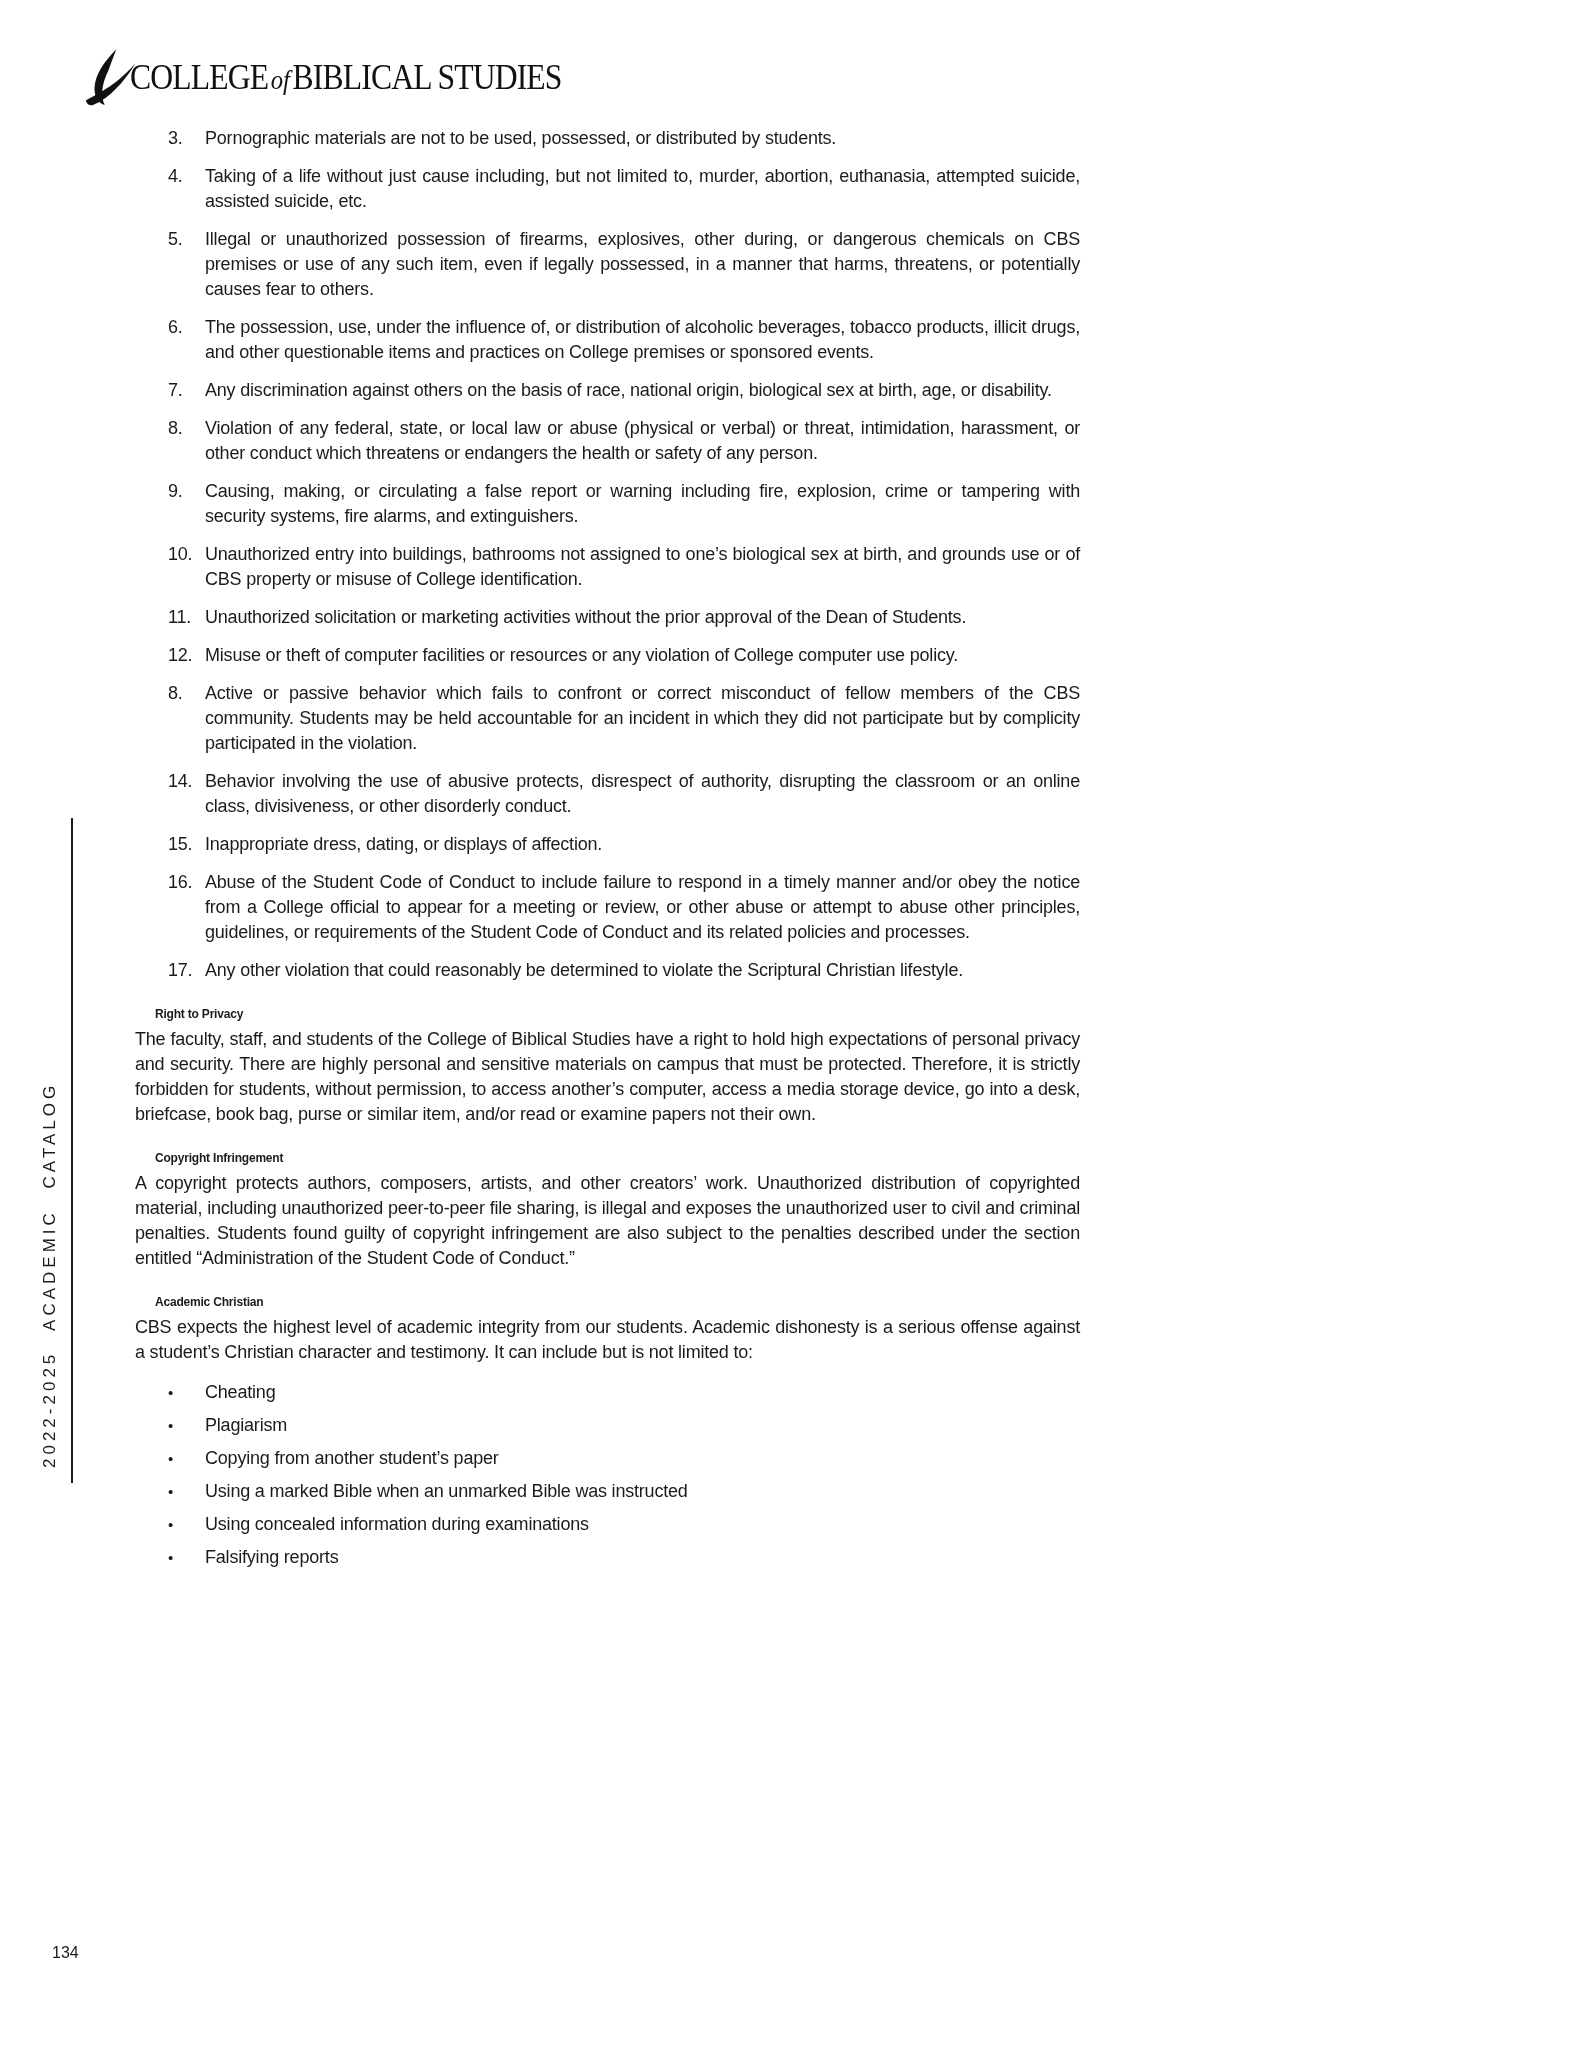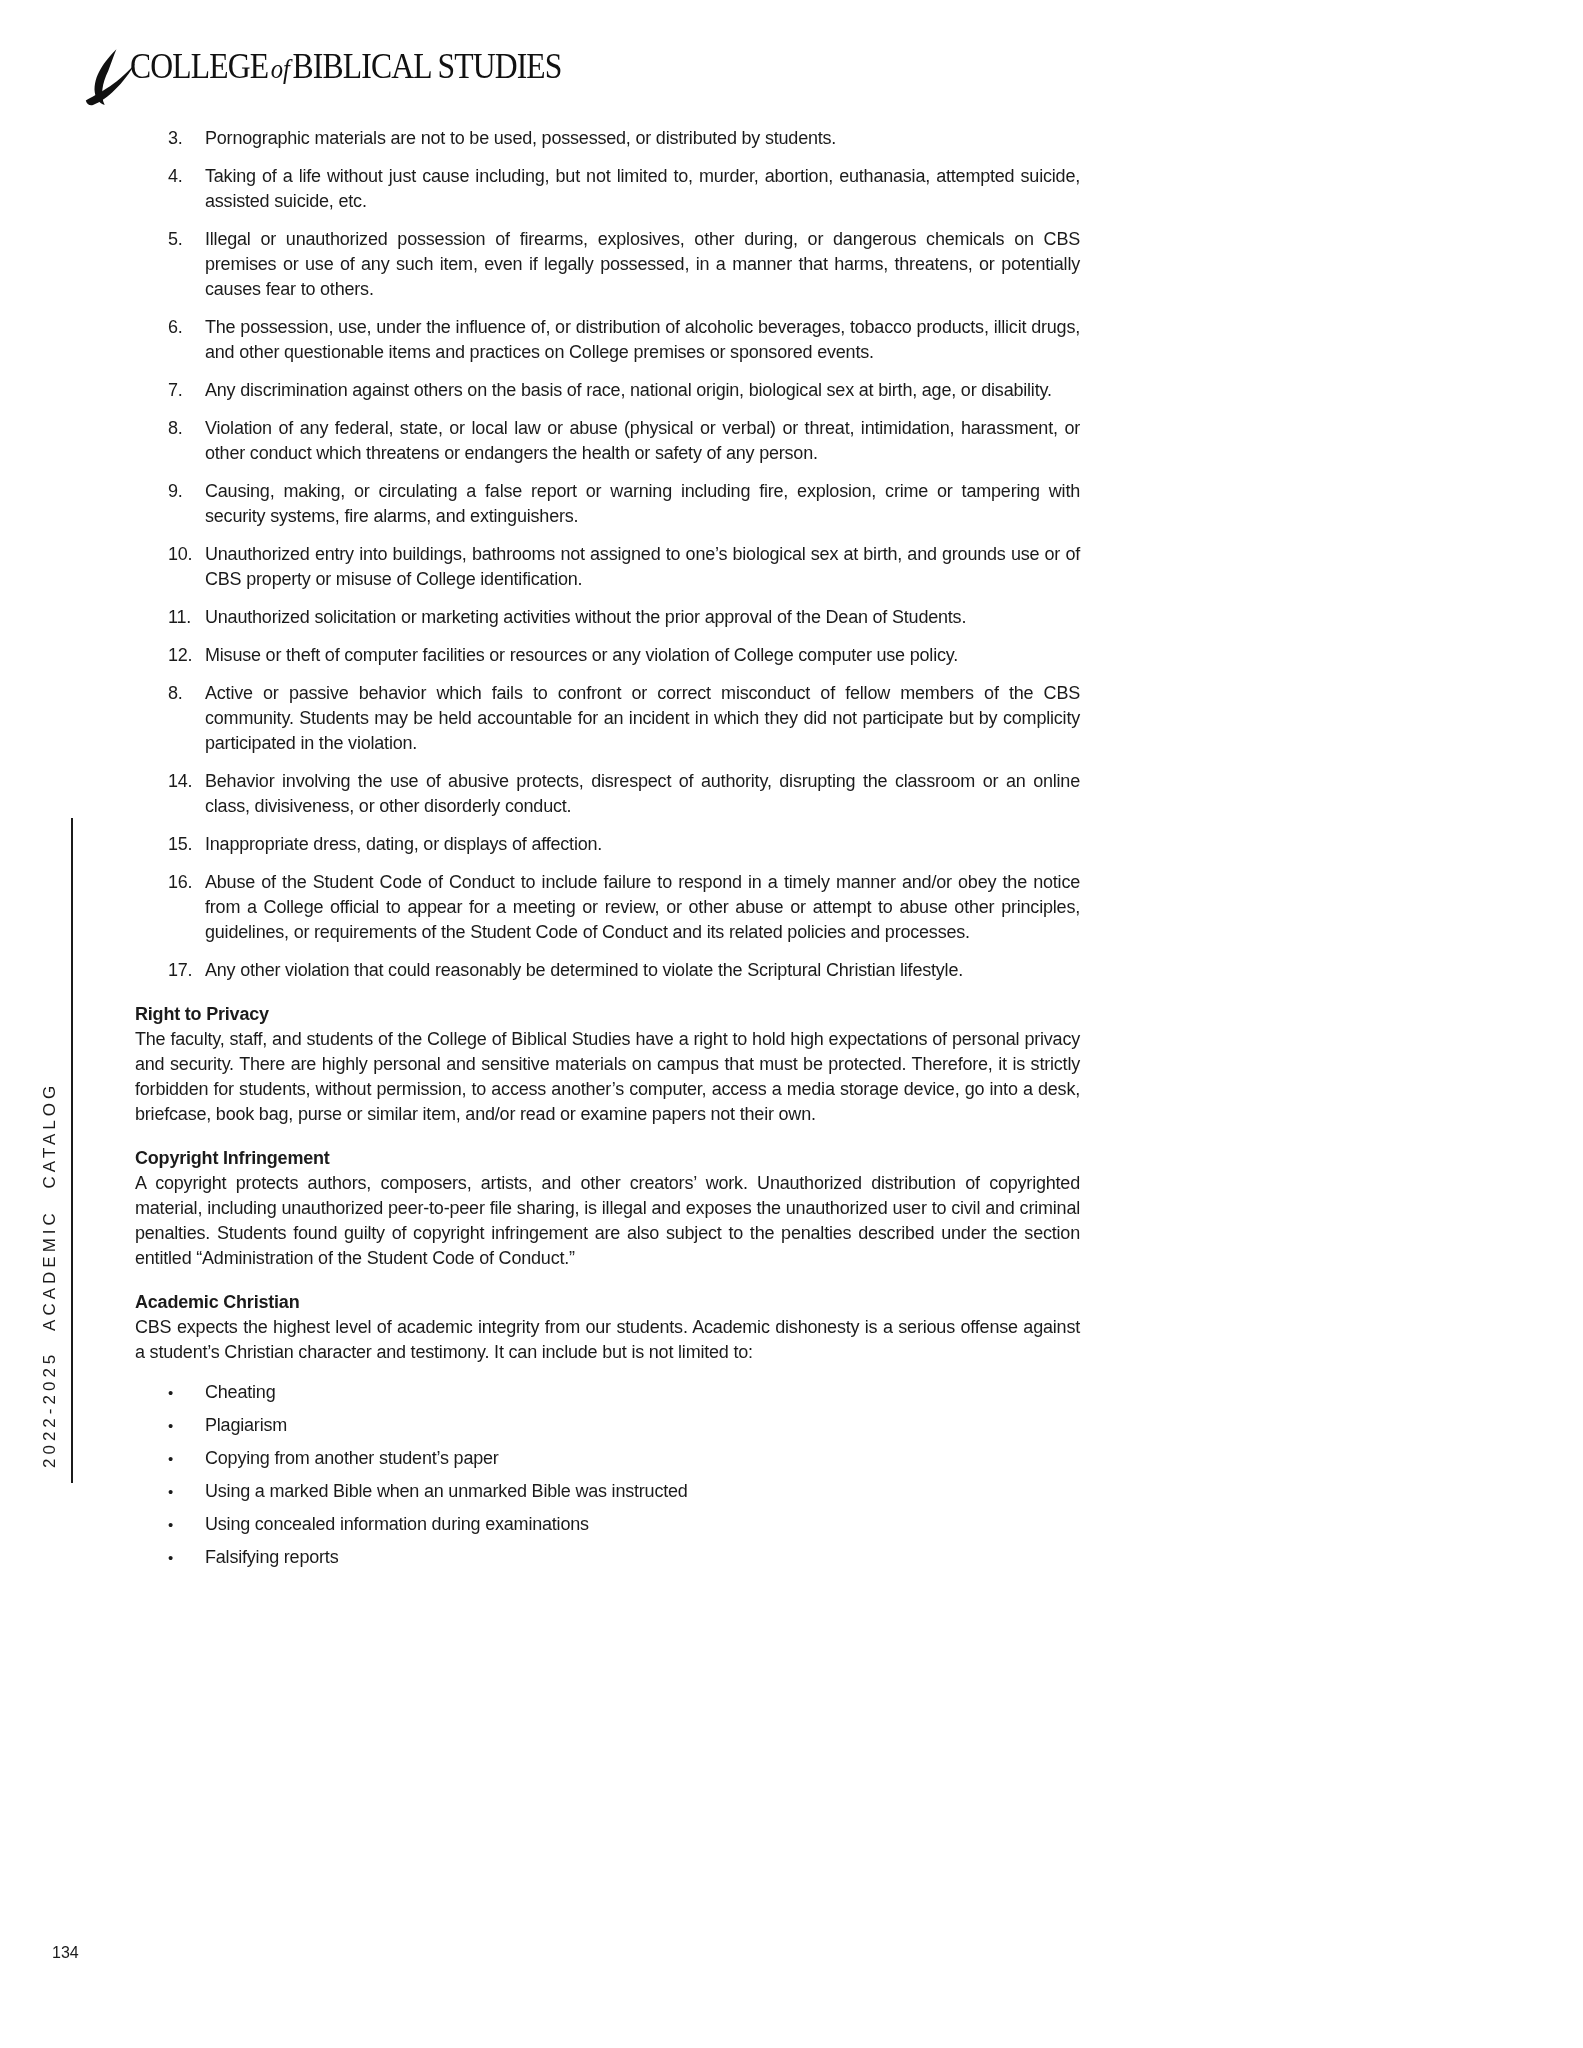--- a/index.html
+++ b/index.html
@@ -7,21 +7,21 @@
   .page {
     position:relative;
     width:1583px; height:2048px;
     background:#ffffff;
     font-family:"Liberation Sans", sans-serif;
     color:#1b1b1b;
     overflow:hidden;
   }
 
   
-  .logo { position:absolute; left:84px; top:48px; display:flex; align-items:flex-start; }
+  .logo { position:absolute; left:84px; top:48px; display:flex; align-items:center; }
   .logo-mark { width:54px; height:60px; margin-right:-8px; flex:none; }
   .logo-mark path { fill:#111; }
   .logo-text {
     font-family:"Liberation Serif", serif;
     font-size:36px; letter-spacing:-1px;
     transform:scaleX(0.88); transform-origin:left bottom;
     white-space:nowrap; color:#111; line-height:1;
     padding-bottom:2px;
   }
   .logo-text .of { font-style:italic; font-size:28px; letter-spacing:0; margin:0 3px; }
@@ -40,21 +40,21 @@
   .content {
     position:absolute; left:135px; top:126px; width:945px;
     font-size:18px; line-height:25px; letter-spacing:-0.2px;
   }
   .conduct-list { list-style:none; }
   .conduct-list li { display:flex; margin-bottom:13px; }
   .conduct-list .num { flex:none; width:37px; margin-left:33px; }
   .conduct-list .txt { flex:1; text-align:justify; }
 
   .sec { margin-top:19px; }
-  .sec h3 { font-size:18px; font-weight:bold; line-height:25px; }
+  .sec h3 { font-size:12px; font-weight:bold; line-height:25px;margin-left:20px; }
   .sec p { text-align:justify; }
 
   .bullets { list-style:none; margin-top:15px; }
   .bullets li { display:flex; margin-bottom:8px; }
   .bullets .dot { flex:none; width:37px; margin-left:33px; font-size:15px; }
 </style>
 </head>
 <body>
 
 <div class="page">

